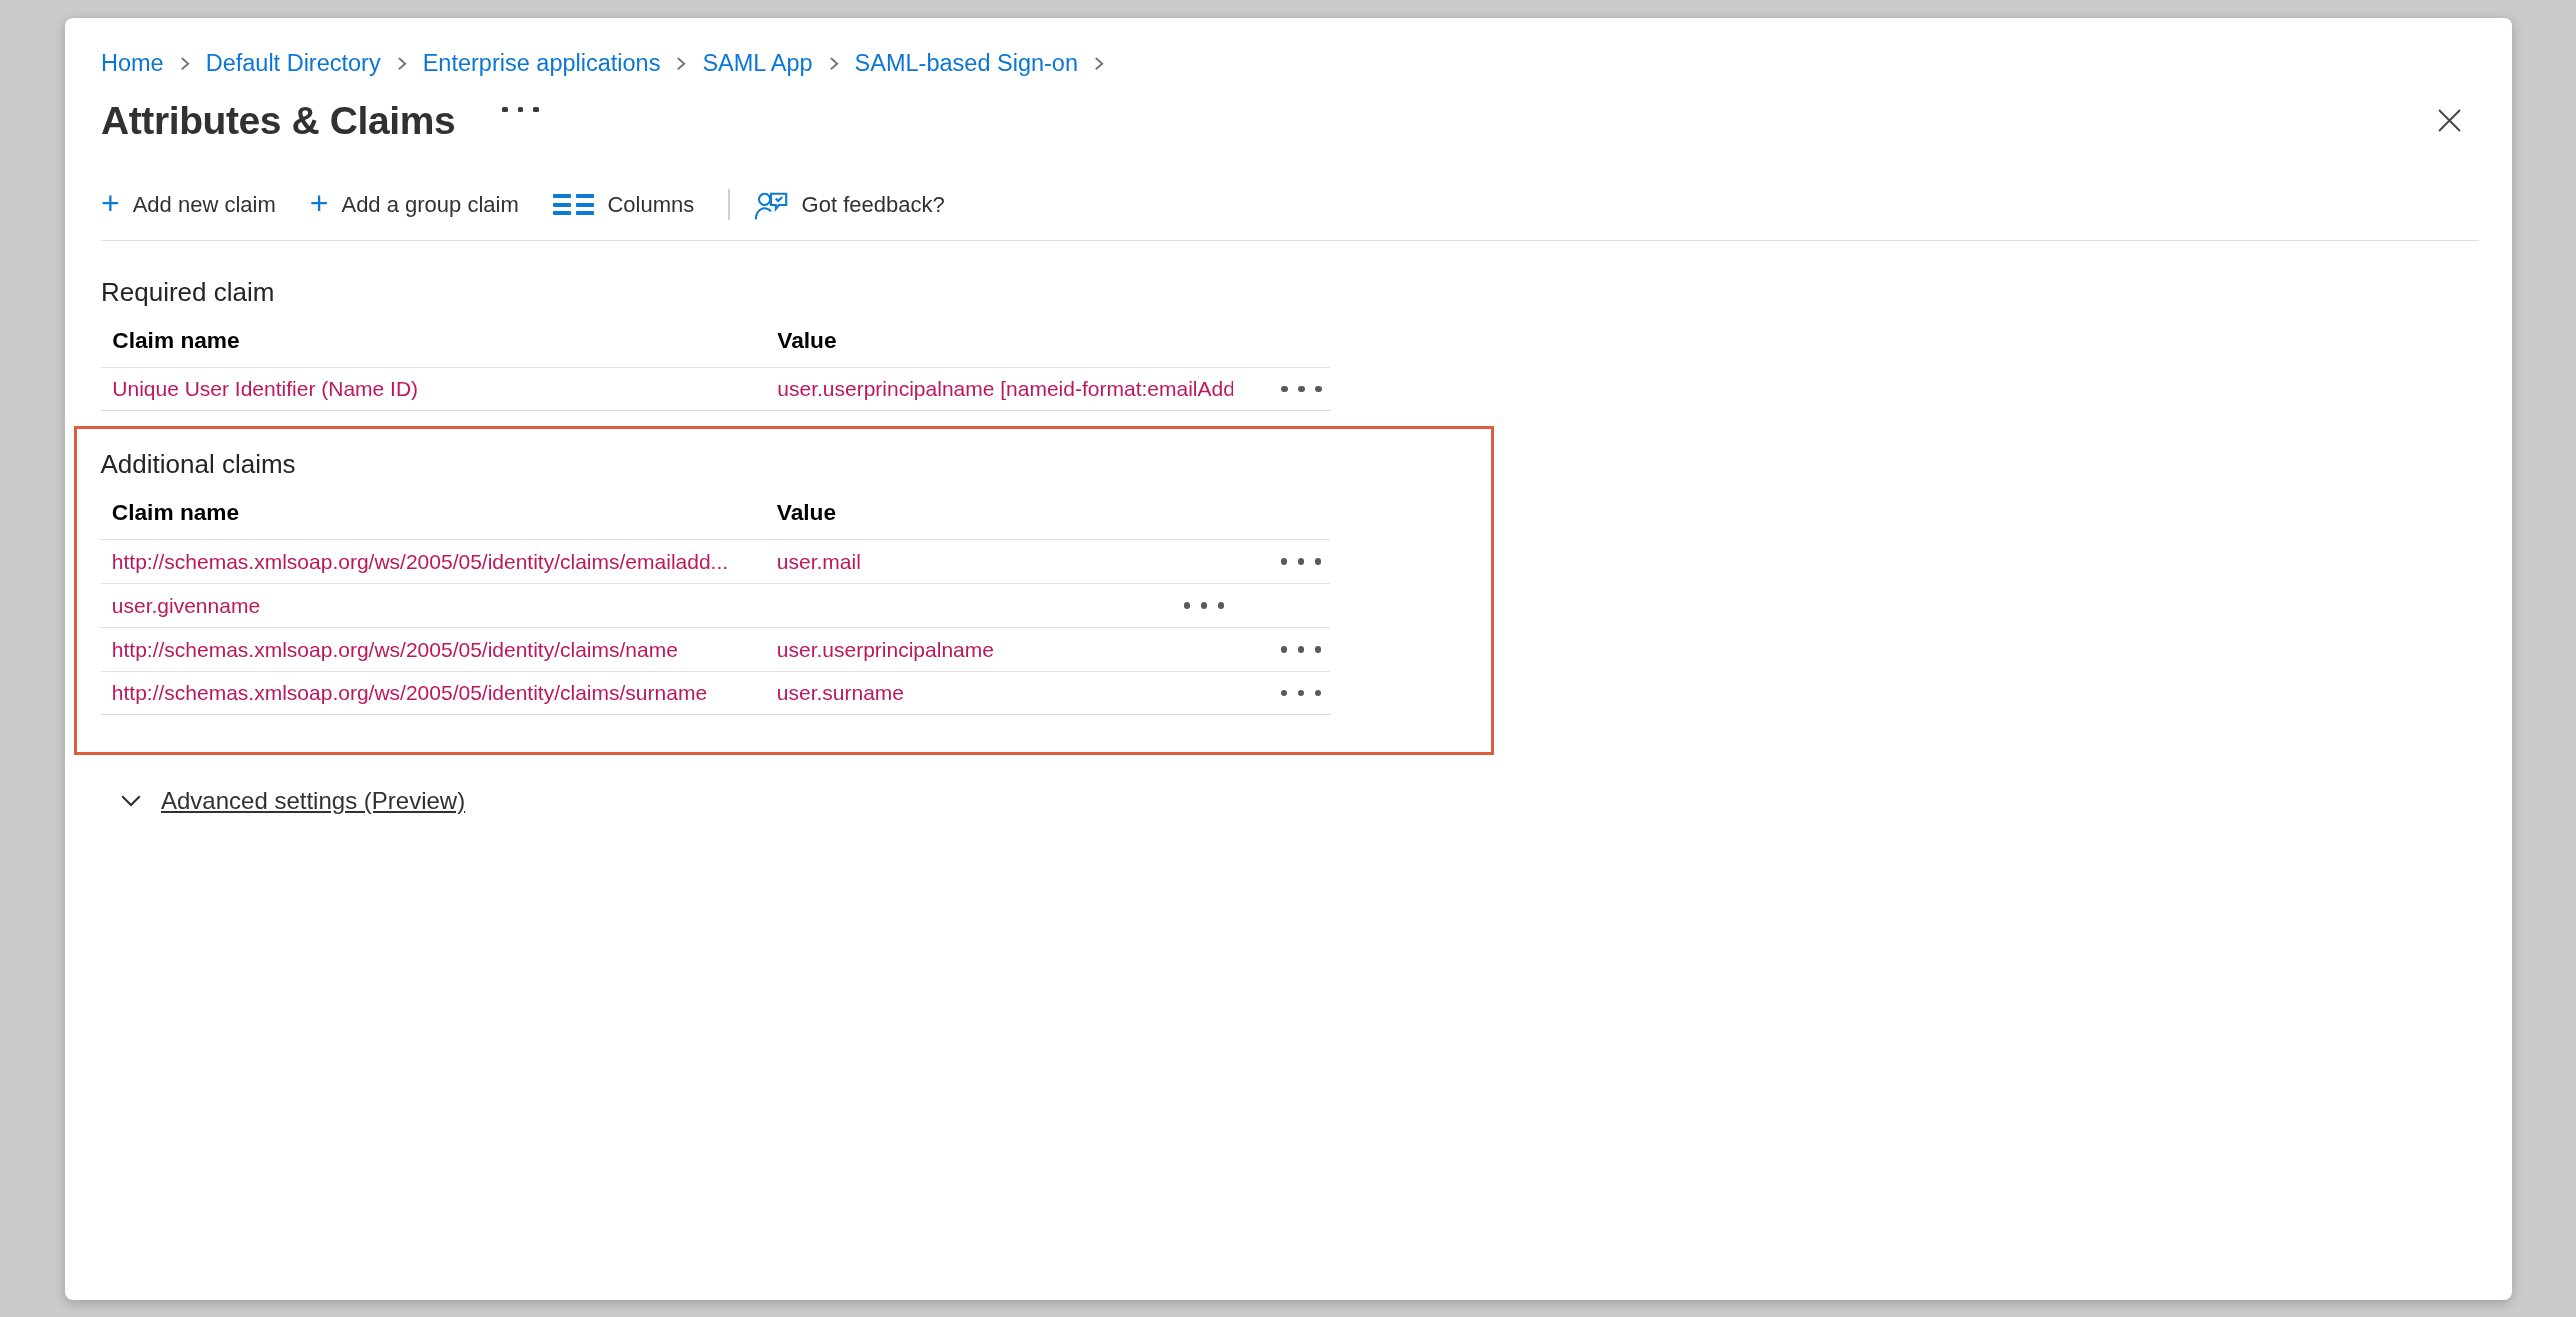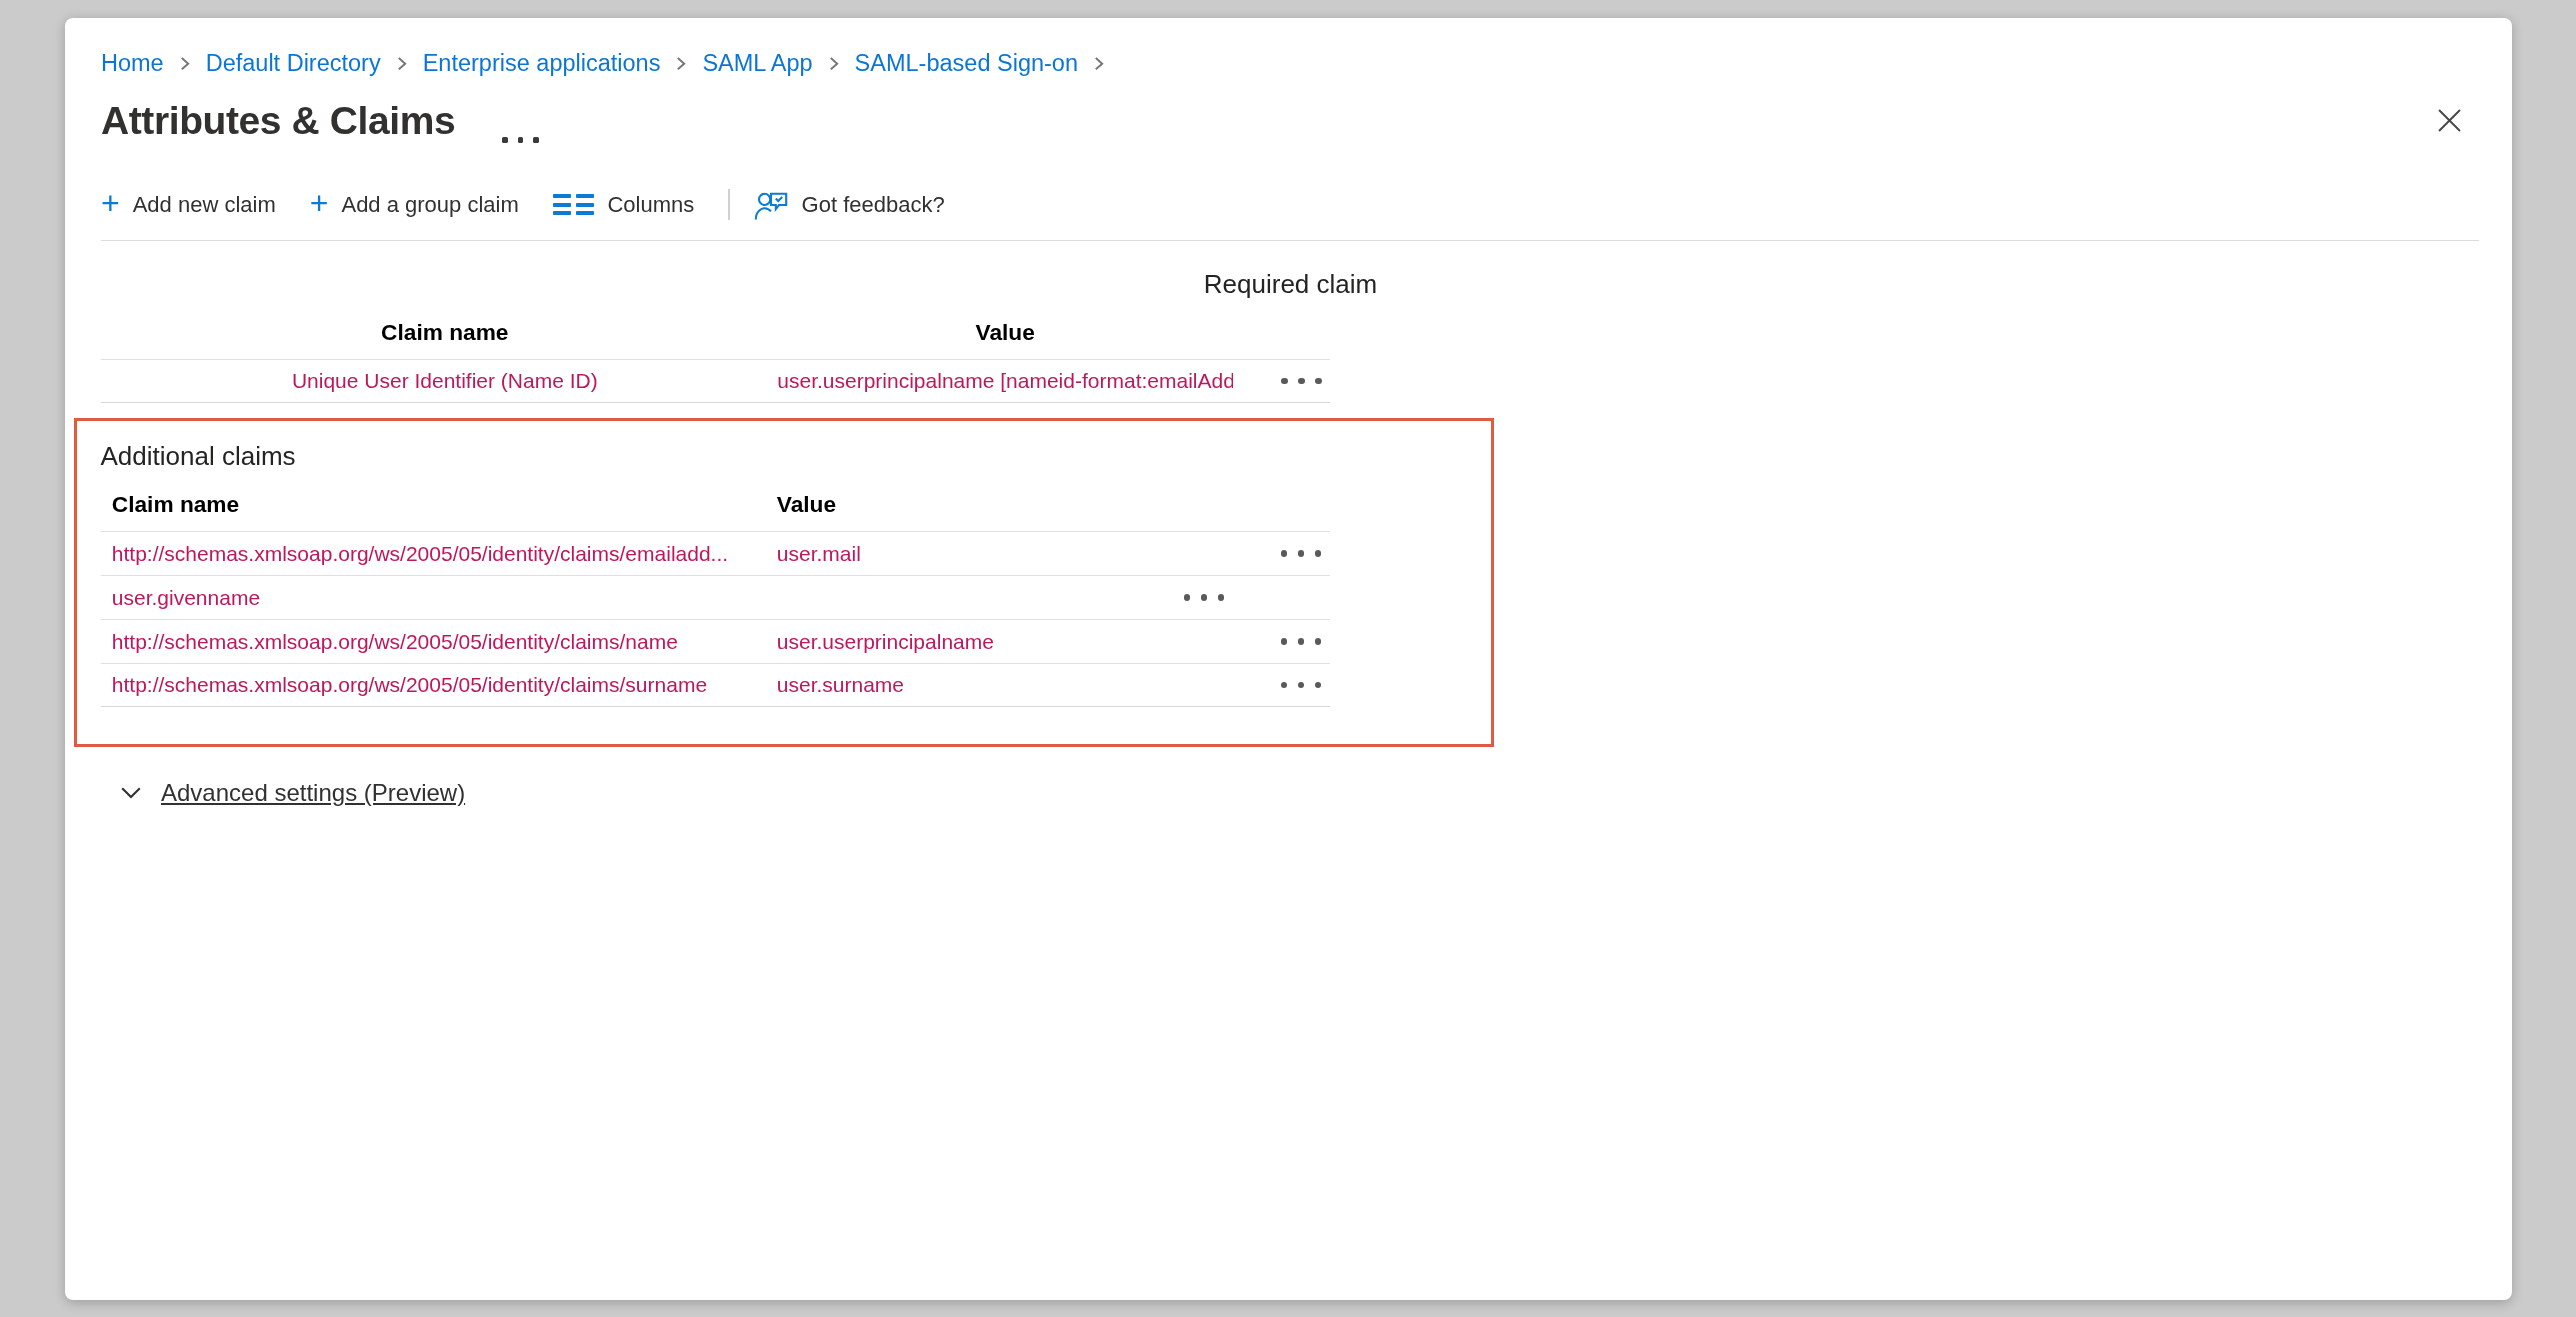--- a/index.html
+++ b/index.html
@@ -21,21 +21,21 @@
   
   .breadcrumb {
     display:flex; gap:13px;
     padding-top:32px; font-size:23.5px; line-height:27.5px;
   }
   .breadcrumb a { color:#0b76d6; text-decoration:none; cursor:pointer; }
   .crumb-sep { display:inline-flex; align-items:center; }
   .crumb-sep svg { stroke:#757575; }
 
   
-  .title-row { display:flex; align-items:flex-end; margin-top:21px; }
+  .title-row { display:flex; align-items:flex-start; margin-top:21px; }
   .page-title { font-size:39px; font-weight:700; color:#323130; letter-spacing:-0.4px; }
   .more-btn {
     background:none; border:none; cursor:pointer;
     margin-left:47px; margin-top:8px;
     display:inline-flex; gap:9.7px; align-items:center;
   }
   .more-btn .dot { width:5.7px; height:5.7px; border-radius:1.6px; background:#3b3a39; }
 
   .close-btn {
     position:absolute; top:81px; right:42px;
@@ -54,21 +54,21 @@
   }
   .plus-glyph { color:#0c7bd3; font-size:32px; font-weight:400; line-height:24px; margin-top:-3.2px; }
   .columns-icon { display:flex; gap:5.7px; }
   .columns-icon .col { display:flex; flex-direction:column; gap:4.9px; }
   .columns-icon .bar { width:18px; height:4px; background:#0c7bd3; border-radius:0.8px; }
   .tb-divider { width:1.6px; height:31px; background:#d2d0ce; margin:0 22.7px 0 0; }
   .toolbar-rule { border:none; border-top:1.6px solid #dcdcdc; margin-top:13px; width:2378px; }
 
   
   .section-title { font-size:26px; font-weight:400; color:#252423; }
-  .required-section { margin-top:28px;text-align:center; }
+  .required-section { margin-top:36px; }
 
   .claims-table { width:1229px; }
   .t-head {
     display:grid; grid-template-columns:665px 1fr 97px;
     align-items:center; padding:19.4px 0 13px 11.3px;
     font-size:22.7px; font-weight:700; color:#000000;
   }
   .t-row {
     display:grid; grid-template-columns:665px 1fr 97px;
     align-items:center; height:44px; padding-left:11.3px;

